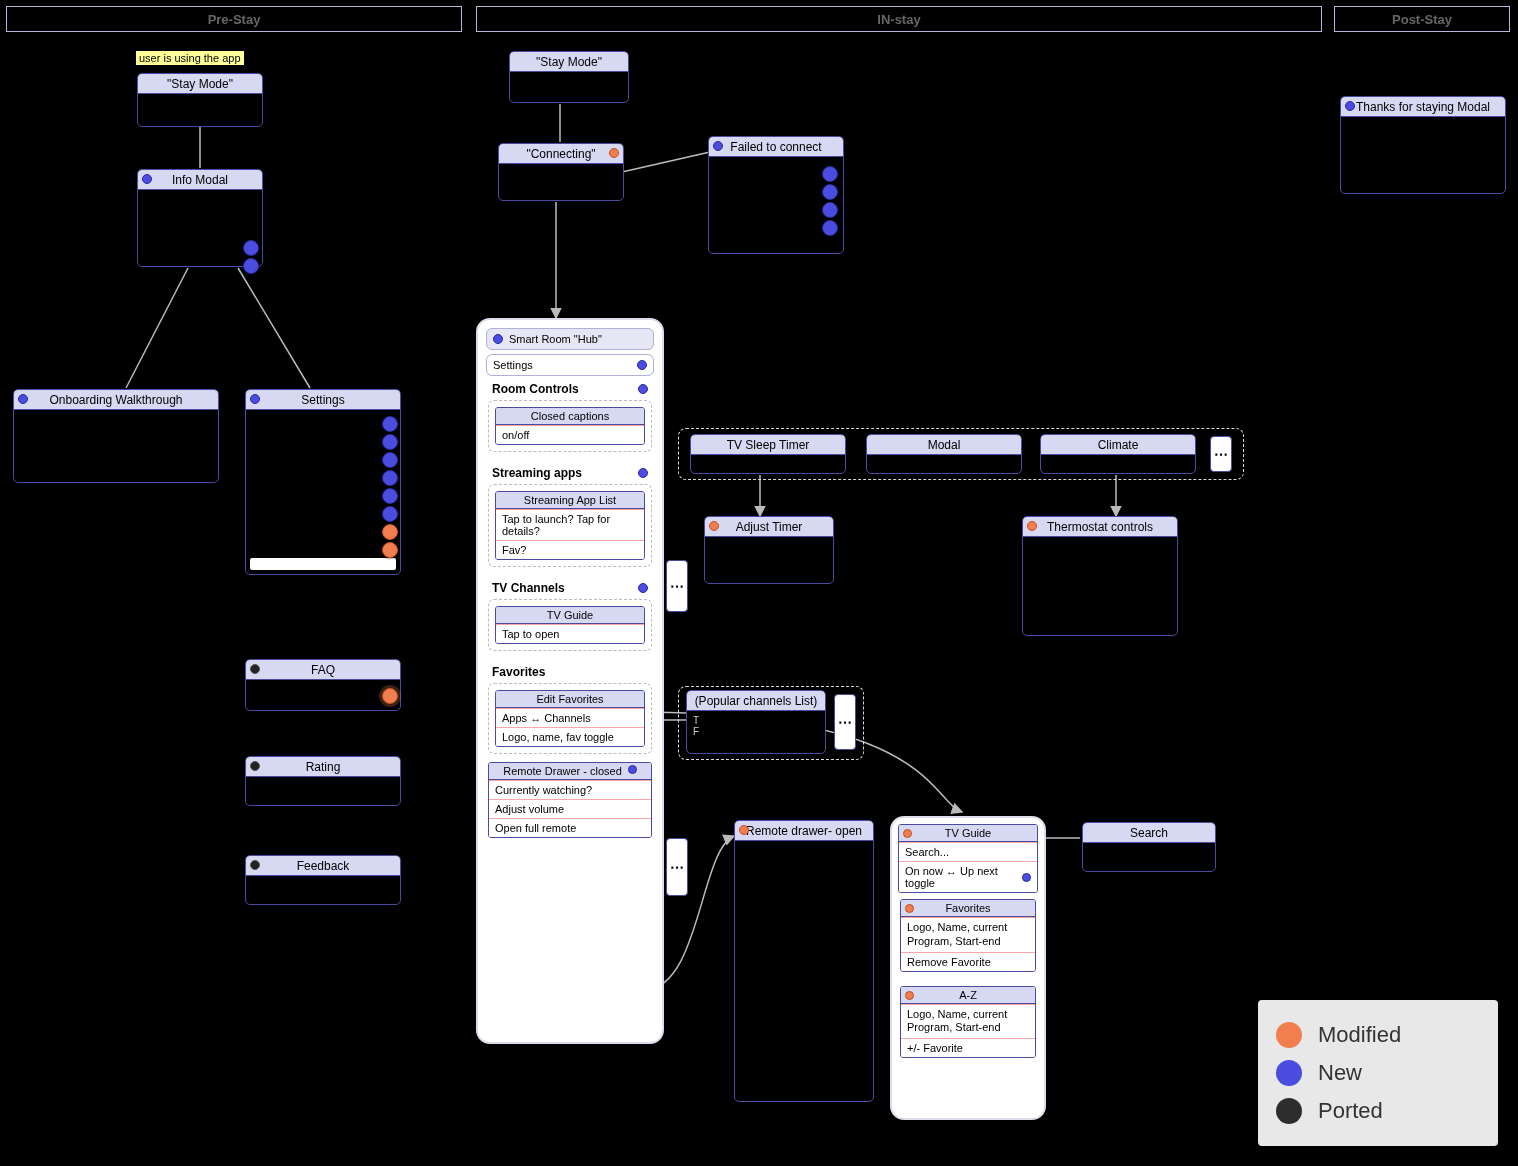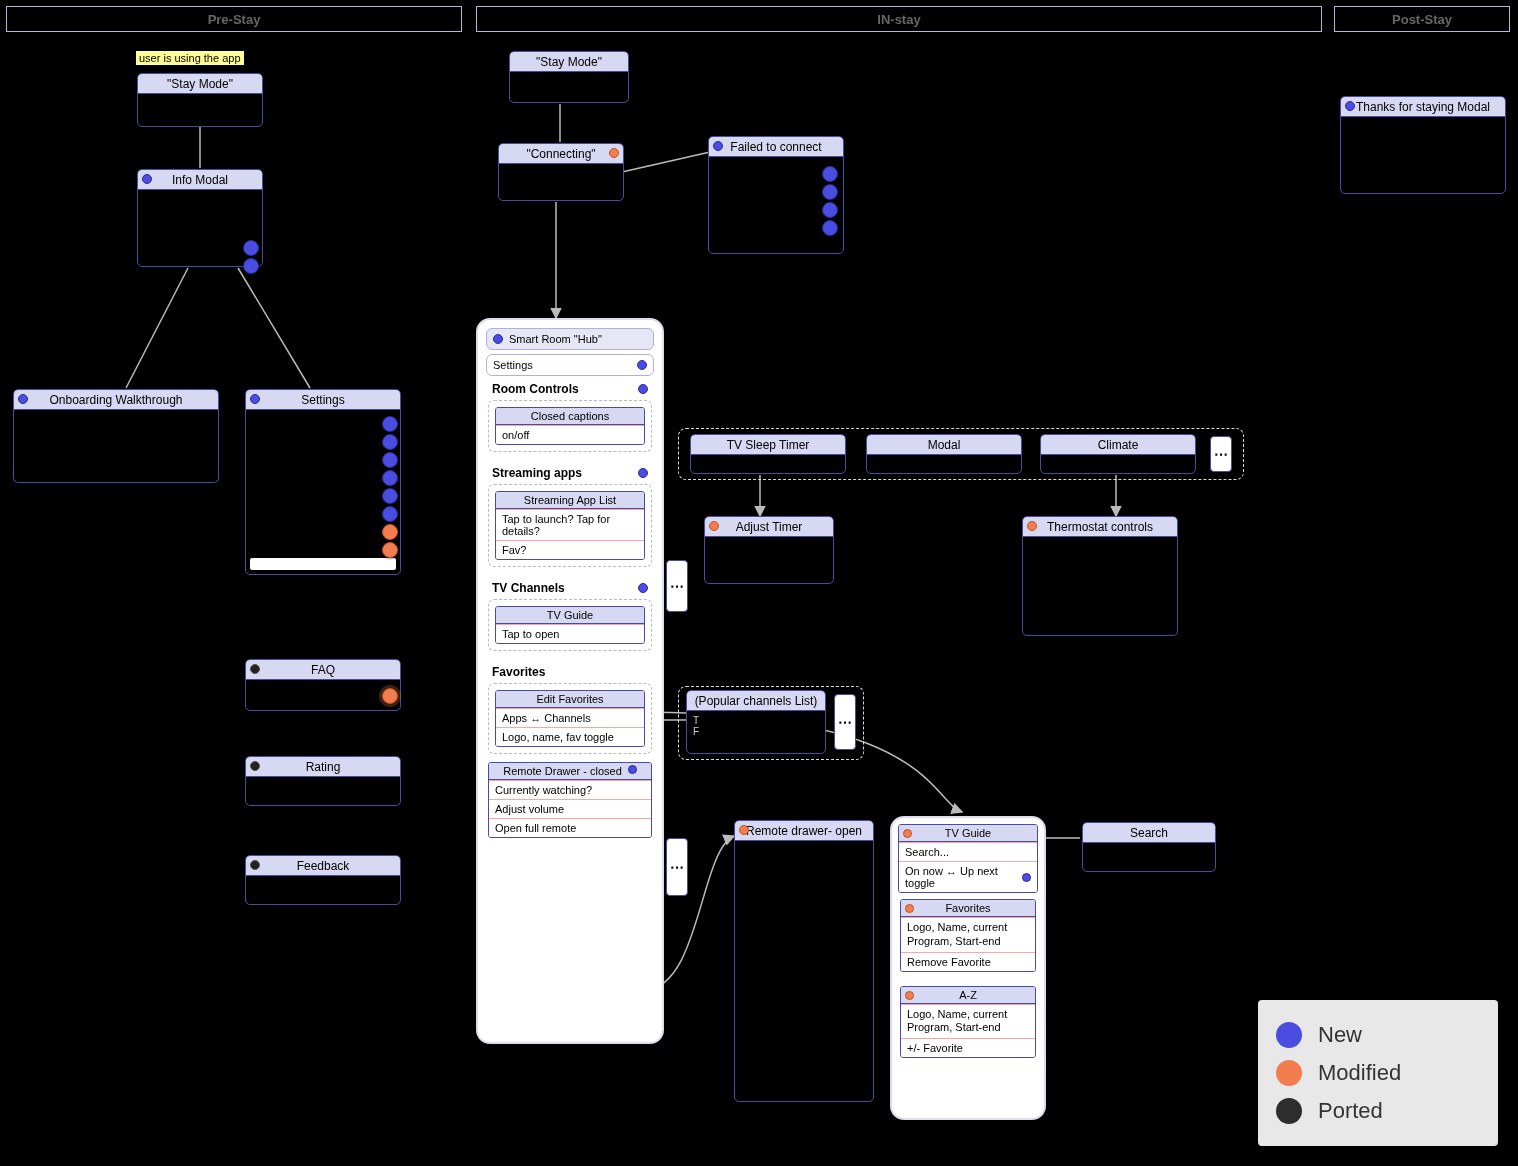--- a/index.html
+++ b/index.html
@@ -458,24 +458,24 @@
 
 <div class="card" style="left:1340px; top:96px; width:166px; height:98px;">
   <div class="hdr">
     <span class="ldot dot new"></span>
     <span>Thanks for staying Modal</span>
   </div>
 </div>
 
 <div class="legend">
   <div class="lrow">
+    <span class="ldot" style="background:#f27e50;"></span>
+    <span>Modified</span>
+  </div>
+  <div class="lrow">
     <span class="ldot" style="background:#4b4de0;"></span>
     <span>New</span>
-  </div>
-  <div class="lrow">
-    <span class="ldot" style="background:#f27e50;"></span>
-    <span>Modified</span>
   </div>
   <div class="lrow">
     <span class="ldot" style="background:#2d2d2d;"></span>
     <span>Ported</span>
   </div>
 </div>
 
 </body></html>

